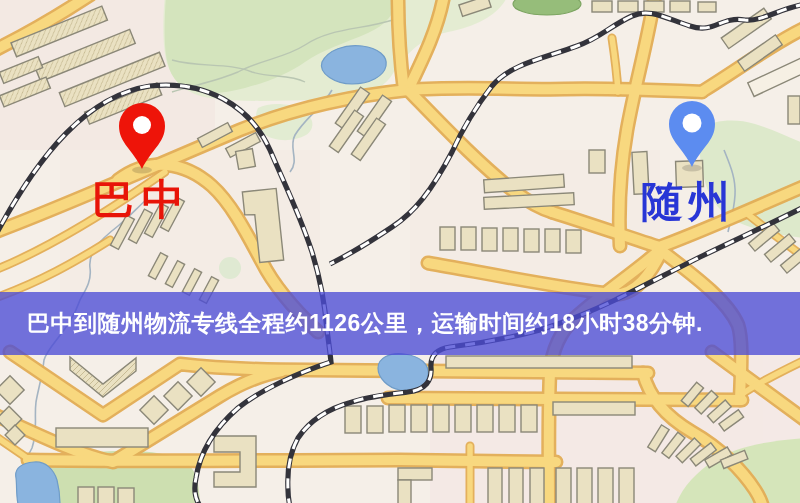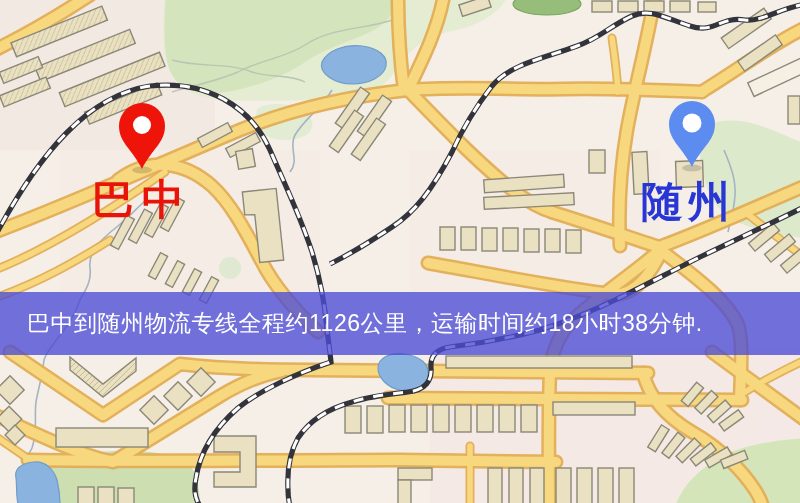--- a/index.html
+++ b/index.html
@@ -2,21 +2,21 @@
 <html><head>
 <meta charset="utf-8">
 <style>
   html,body{margin:0;padding:0;background:#ddd;}
   .stage{position:relative;width:800px;height:503px;overflow:hidden;
          font-family:"Liberation Sans",sans-serif;background:#be185d;}
   .stage svg{position:absolute;left:0;top:0;}
   .banner{position:absolute;left:0;top:292px;width:800px;height:63px;
           background:rgba(76,76,214,0.78);color:#fff;font-size:23px;
           line-height:63px;padding-left:27px;box-sizing:border-box;
-          letter-spacing:0.5px;white-space:nowrap;}
+          letter-spacing:0.5px;white-space:nowrap;font-weight:bold;}
   .rb{fill:none;stroke:#e3ad55;stroke-linecap:round;stroke-linejoin:round;opacity:.95;}
   .rc{fill:none;stroke:#f8d87f;stroke-linecap:round;stroke-linejoin:round;}
   .w-maj-b{stroke-width:15px;} .w-maj-c{stroke-width:10px;}
   .w-min-b{stroke-width:9px;}  .w-min-c{stroke-width:5.5px;}
   .rail-base{fill:none;stroke:#33333b;stroke-width:5.2px;}
   .rail-dash{fill:none;stroke:#ffffff;stroke-width:3px;stroke-dasharray:10 10;}
   .bld{fill:#eae1c2;stroke:#8b8878;stroke-width:1.4px;}
   .bld-h{fill:url(#hatch);stroke:#8b8878;stroke-width:1.4px;}
   .bld-o{fill:#f6f0e4;stroke:#8b8878;stroke-width:1.4px;}
   .stream{fill:none;stroke:#a4b4c2;stroke-width:1.6px;}

